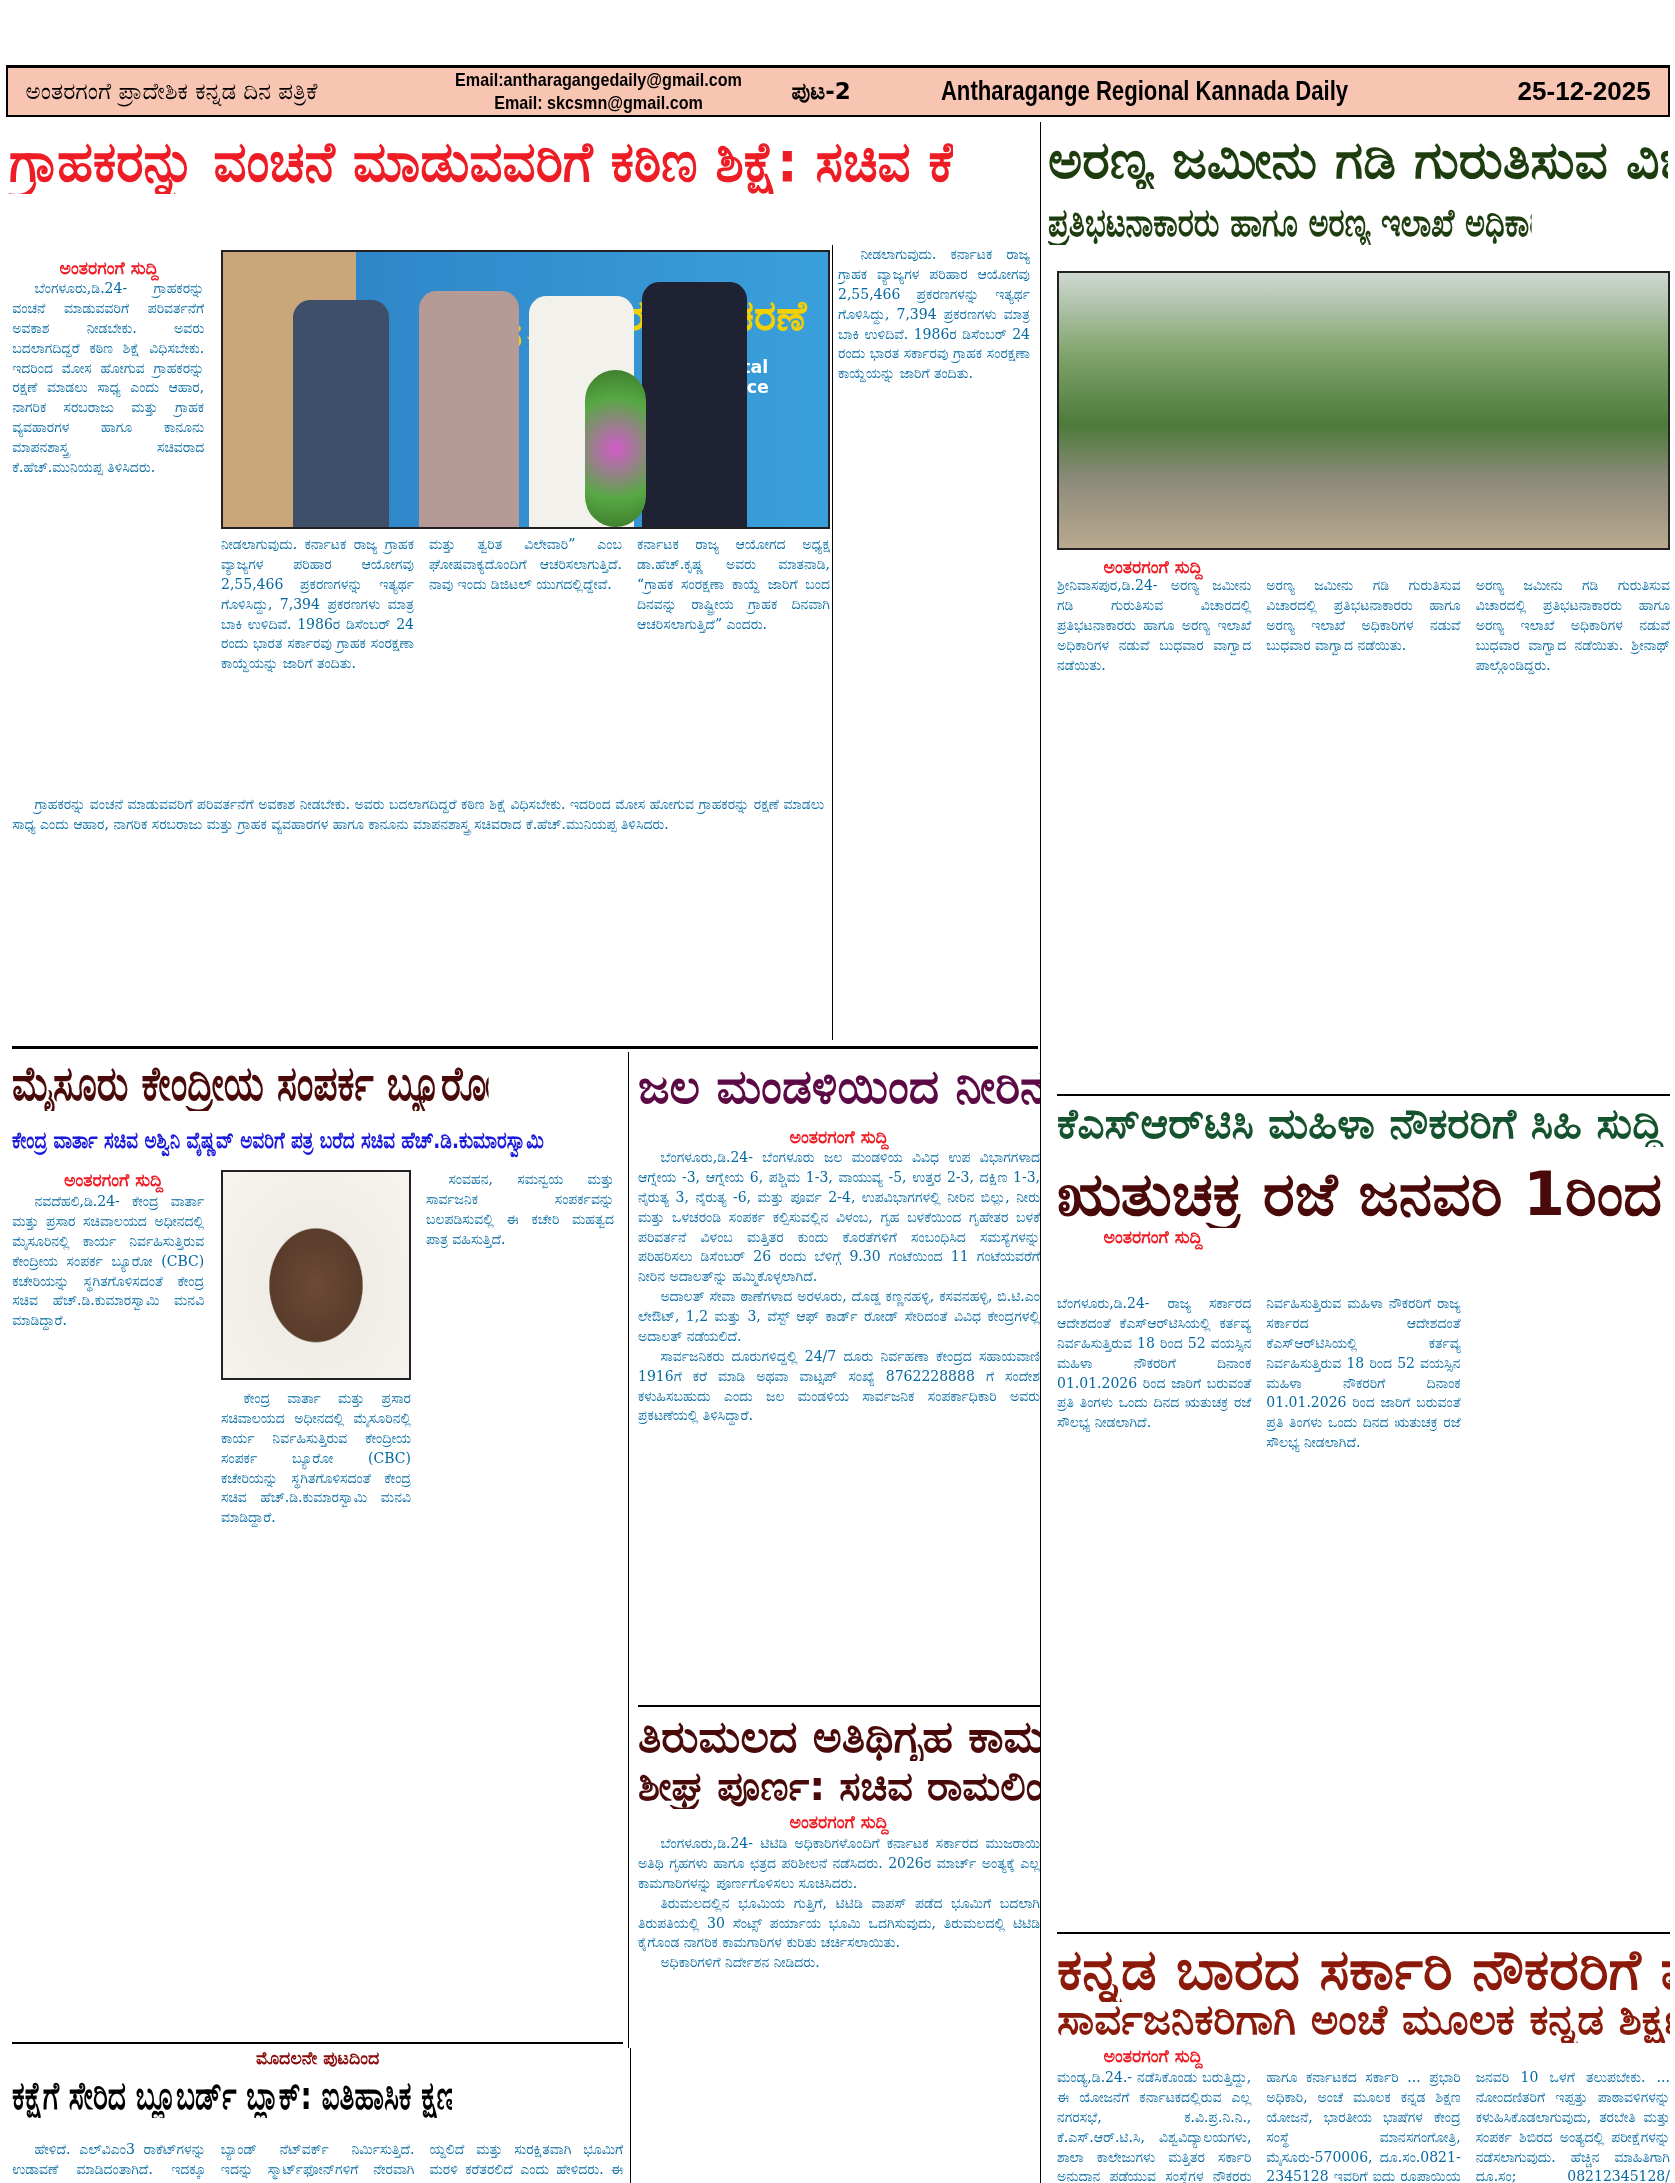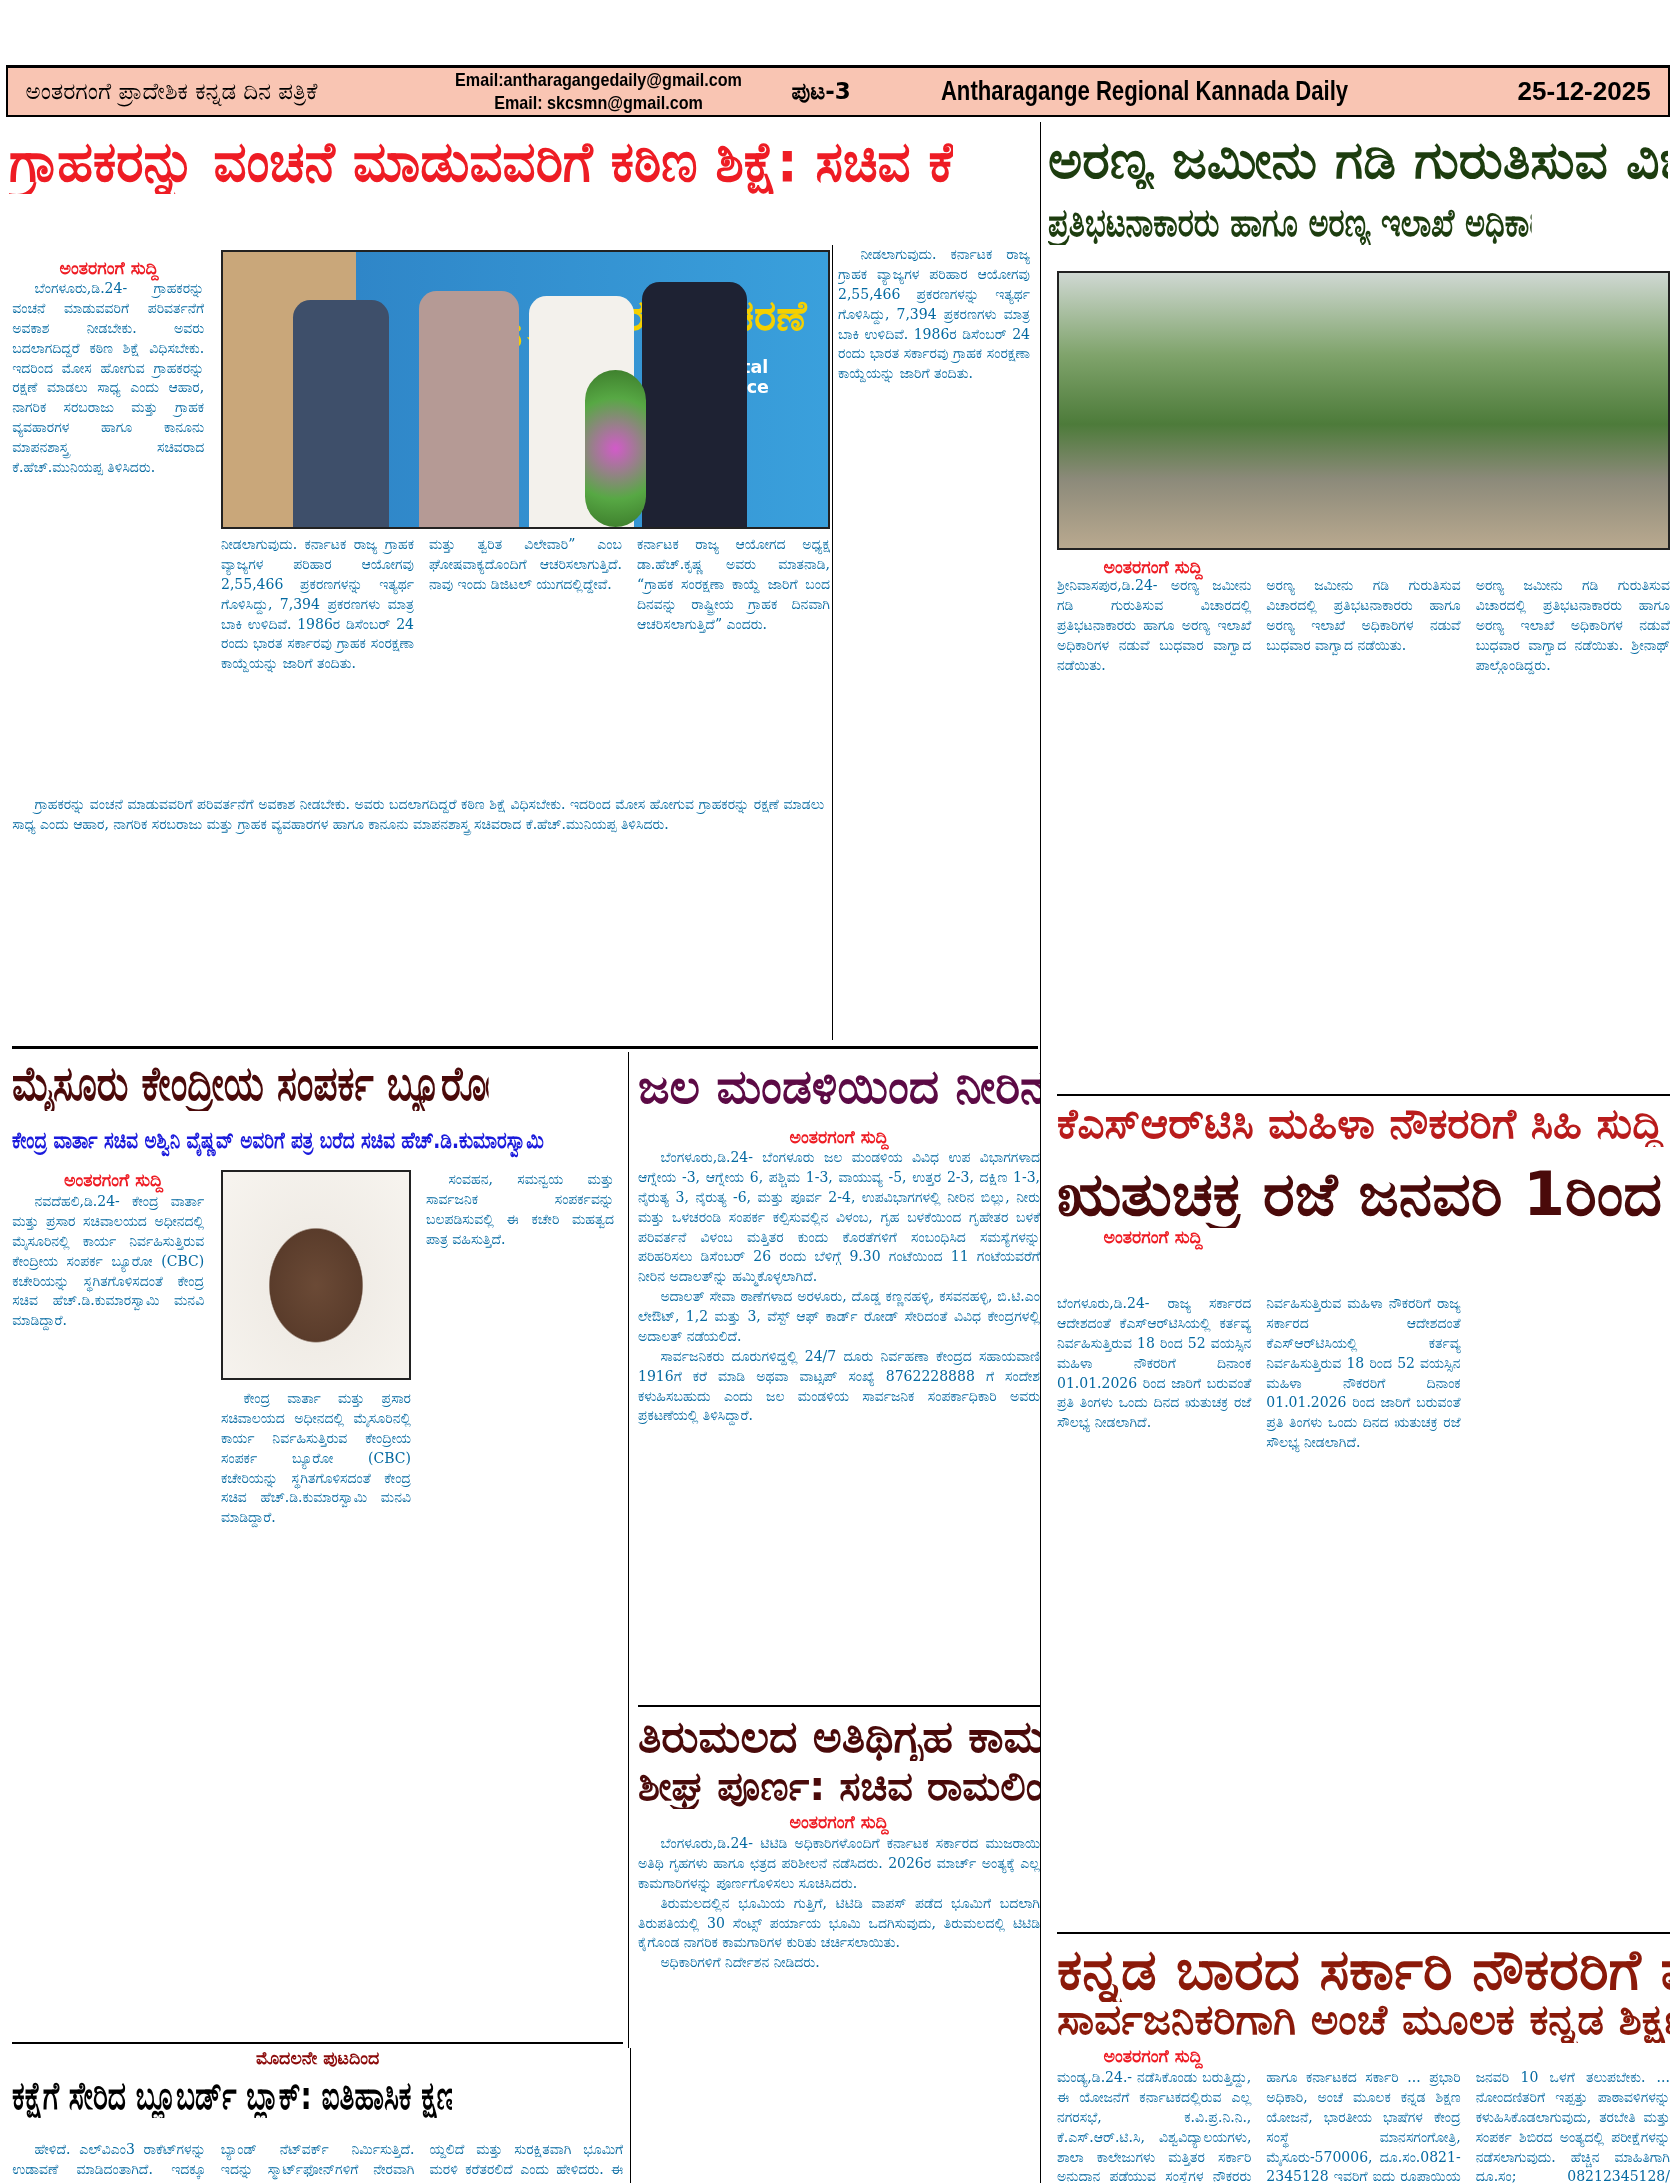--- a/index.html
+++ b/index.html
@@ -43,21 +43,21 @@
 </style>
 </head>
 <body>
 
 <div class="abs masthead">
   <div class="mh-kn">ಅಂತರಗಂಗೆ ಪ್ರಾದೇಶಿಕ ಕನ್ನಡ ದಿನ ಪತ್ರಿಕೆ</div>
   <div class="mh-emails">
     <div>Email:antharagangedaily@gmail.com</div>
     <div>Email: skcsmn@gmail.com</div>
   </div>
-  <div class="mh-page">ಪುಟ-3</div>
+  <div class="mh-page">ಪುಟ-2</div>
   <div class="mh-en">Antharagange Regional Kannada Daily</div>
   <div class="mh-date">25-12-2025</div>
 </div>
 
 <div class="abs rule-v" style="left:1040px; top:122px; height:2629px;"></div>
 
 <div class="abs hl" style="left:8.7px; top:131px; width:1026px; font-size:56px; color:#ee1c24; transform-origin:left; transform:scaleX(0.92);">ಗ್ರಾಹಕರನ್ನು ವಂಚನೆ ಮಾಡುವವರಿಗೆ ಕಠಿಣ ಶಿಕ್ಷೆ: ಸಚಿವ ಕೆ.ಹೆಚ್.ಮುನಿಯಪ್ಪ</div>
 
 <div class="abs byline" style="left:17.5px; top:258px; width:183px;">ಅಂತರಗಂಗೆ ಸುದ್ದಿ</div>
 <div class="abs body" style="left:12.2px; top:279px; width:192px; height:507px;">
@@ -126,21 +126,21 @@
 <div class="abs hl" style="left:638px; top:1712px; width:402px; font-size:44px; color:#4a0a0a;">ತಿರುಮಲದ ಅತಿಥಿಗೃಹ ಕಾಮಗಾರಿ</div>
 <div class="abs hl" style="left:638px; top:1764px; width:402px; font-size:40px; color:#4a0a0a;">ಶೀಘ್ರ ಪೂರ್ಣ: ಸಚಿವ ರಾಮಲಿಂಗಾರೆಡ್ಡಿ</div>
 <div class="abs byline" style="left:638px; top:1812px; width:402px;">ಅಂತರಗಂಗೆ ಸುದ್ದಿ</div>
 <div class="abs body" style="left:638px; top:1834px; width:402px; height:437px;">
   <p><span>ಬೆಂಗಳೂರು,ಡಿ.24-</span> <span>ಟಿಟಿಡಿ ಅಧಿಕಾರಿಗಳೊಂದಿಗೆ ಕರ್ನಾಟಕ ಸರ್ಕಾರದ ಮುಜರಾಯಿ ಅತಿಥಿ ಗೃಹಗಳು ಹಾಗೂ ಛತ್ರದ ಪರಿಶೀಲನೆ ನಡೆಸಿದರು. 2026ರ ಮಾರ್ಚ್ ಅಂತ್ಯಕ್ಕೆ ಎಲ್ಲ ಕಾಮಗಾರಿಗಳನ್ನು ಪೂರ್ಣಗೊಳಿಸಲು ಸೂಚಿಸಿದರು.</span></p>
   <p>ತಿರುಮಲದಲ್ಲಿನ ಭೂಮಿಯ ಗುತ್ತಿಗೆ, ಟಿಟಿಡಿ ವಾಪಸ್ ಪಡೆದ ಭೂಮಿಗೆ ಬದಲಾಗಿ ತಿರುಪತಿಯಲ್ಲಿ 30 ಸೆಂಟ್ಸ್ ಪರ್ಯಾಯ ಭೂಮಿ ಒದಗಿಸುವುದು, ತಿರುಮಲದಲ್ಲಿ ಟಿಟಿಡಿ ಕೈಗೊಂಡ ನಾಗರಿಕ ಕಾಮಗಾರಿಗಳ ಕುರಿತು ಚರ್ಚಿಸಲಾಯಿತು.</p>
   <p>ಅಧಿಕಾರಿಗಳಿಗೆ ನಿರ್ದೇಶನ ನೀಡಿದರು.</p>
 </div>
 
 <div class="abs rule-h" style="left:1057px; top:1094px; width:613px; height:2.2px;"></div>
-<div class="abs hl" style="left:1057px; top:1100px; width:613px; font-size:42px; color:#b91c1c;">ಕೆಎಸ್‌ಆರ್‌ಟಿಸಿ ಮಹಿಳಾ ನೌಕರರಿಗೆ ಸಿಹಿ ಸುದ್ದಿ</div>
+<div class="abs hl" style="left:1057px; top:1100px; width:613px; font-size:42px; color:#14532d;">ಕೆಎಸ್‌ಆರ್‌ಟಿಸಿ ಮಹಿಳಾ ನೌಕರರಿಗೆ ಸಿಹಿ ಸುದ್ದಿ</div>
 <div class="abs hl" style="left:1057px; top:1161px; width:613px; font-size:60px; color:#4a0a0a;">ಋತುಚಕ್ರ ರಜೆ ಜನವರಿ 1ರಿಂದ ಜಾರಿ</div>
 <div class="abs byline" style="left:1057px; top:1227px; width:192px;">ಅಂತರಗಂಗೆ ಸುದ್ದಿ</div>
 <div class="abs cols3 body" style="left:1057px; top:1294px; width:613px; height:672px;">
   <div><span>ಬೆಂಗಳೂರು,ಡಿ.24-</span> <span>ರಾಜ್ಯ ಸರ್ಕಾರದ ಆದೇಶದಂತೆ ಕೆಎಸ್‌ಆರ್‌ಟಿಸಿಯಲ್ಲಿ ಕರ್ತವ್ಯ ನಿರ್ವಹಿಸುತ್ತಿರುವ 18 ರಿಂದ 52 ವಯಸ್ಸಿನ ಮಹಿಳಾ ನೌಕರರಿಗೆ ದಿನಾಂಕ 01.01.2026 ರಿಂದ ಜಾರಿಗೆ ಬರುವಂತೆ ಪ್ರತಿ ತಿಂಗಳು ಒಂದು ದಿನದ ಋತುಚಕ್ರ ರಜೆ ಸೌಲಭ್ಯ ನೀಡಲಾಗಿದೆ.</span></div>
   <div><span>ನಿರ್ವಹಿಸುತ್ತಿರುವ ಮಹಿಳಾ ನೌಕರರಿಗೆ</span> <span>ರಾಜ್ಯ ಸರ್ಕಾರದ ಆದೇಶದಂತೆ ಕೆಎಸ್‌ಆರ್‌ಟಿಸಿಯಲ್ಲಿ ಕರ್ತವ್ಯ ನಿರ್ವಹಿಸುತ್ತಿರುವ 18 ರಿಂದ 52 ವಯಸ್ಸಿನ ಮಹಿಳಾ ನೌಕರರಿಗೆ ದಿನಾಂಕ 01.01.2026 ರಿಂದ ಜಾರಿಗೆ ಬರುವಂತೆ ಪ್ರತಿ ತಿಂಗಳು ಒಂದು ದಿನದ ಋತುಚಕ್ರ ರಜೆ ಸೌಲಭ್ಯ ನೀಡಲಾಗಿದೆ.</span></div>
 </div>
 
 <div class="abs rule-h" style="left:1057px; top:1932px; width:613px; height:2.2px;"></div>
 <div class="abs hl" style="left:1057px; top:1939px; width:613px; font-size:56px; color:#8b1a0a;">ಕನ್ನಡ ಬಾರದ ಸರ್ಕಾರಿ ನೌಕರರಿಗೆ ಮತ್ತು</div>
 <div class="abs hl" style="left:1057px; top:1996px; width:613px; font-size:42px; color:#8b1a0a;">ಸಾರ್ವಜನಿಕರಿಗಾಗಿ ಅಂಚೆ ಮೂಲಕ ಕನ್ನಡ ಶಿಕ್ಷಣ</div>

